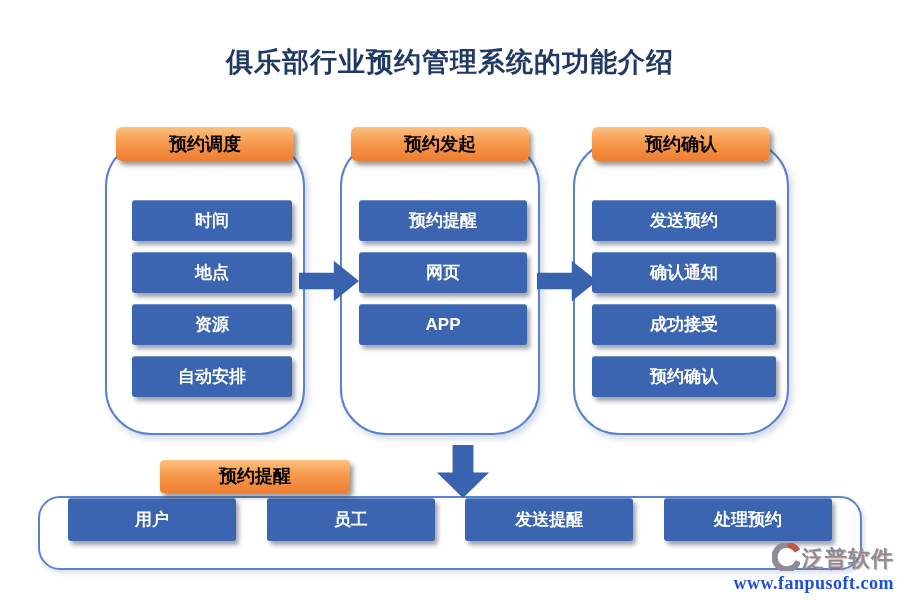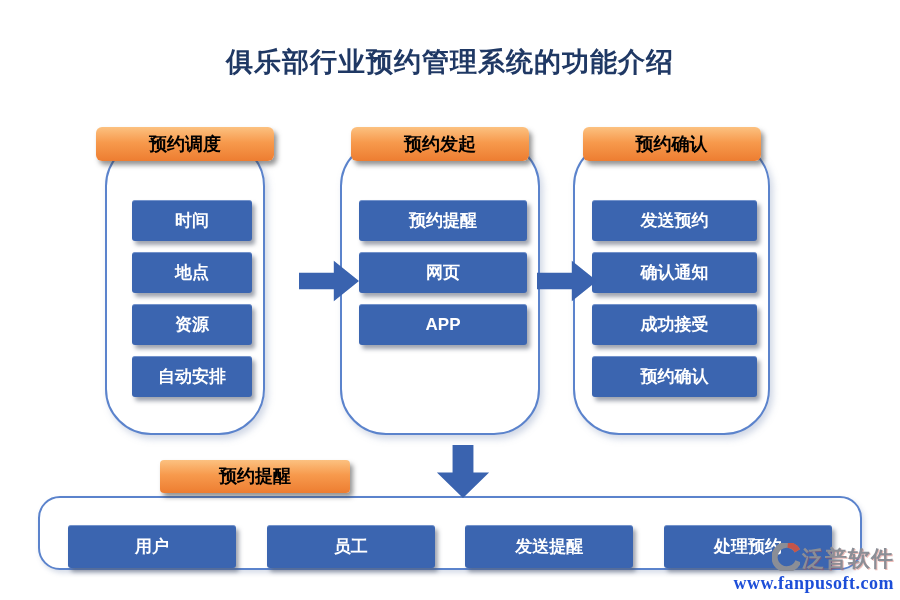--- a/index.html
+++ b/index.html
@@ -14,23 +14,23 @@
     text-align:center; font-size:27px; font-weight:bold; color:#1f3864;
     letter-spacing:1px;
   }
 
   
   .panel {
     position:absolute; top:140px; height:295px; background:#ffffff;
     border:2px solid #5b83cc; border-radius:46px; box-sizing:border-box;
     box-shadow:3px 4px 7px rgba(120,140,180,.35);
   }
-  .panel-1 { left:105px; width:160px;padding-left:8px; }
+  .panel-1 { left:105px; width:200px;padding-left:8px; }
   .panel-2 { left:340px; width:200px; }
-  .panel-3 { left:573px; width:197px; }
+  .panel-3 { left:573px; width:216px; }
 
   
   .tab-header {
     position:absolute; top:-15px; left:50%; transform:translateX(-50%);
     width:178px; height:34px; line-height:34px; text-align:center;
     font-size:18px; font-weight:bold; color:#000000;
     background:linear-gradient(180deg,#fcc180 0%,#f79a4d 45%,#ed7d31 100%);
     border-radius:6px; box-shadow:3px 4px 5px rgba(60,60,60,.55); z-index:3;
   }
 
@@ -64,21 +64,21 @@
     position:absolute; left:160px; top:460px; width:190px; height:33px;
     line-height:33px; text-align:center; font-size:18px; font-weight:bold;
     color:#000000;
     background:linear-gradient(180deg,#fcc180 0%,#f79a4d 45%,#ed7d31 100%);
     border-radius:4px; box-shadow:3px 4px 5px rgba(60,60,60,.55); z-index:3;
   }
   .bottom-box {
     position:absolute; left:38px; top:496px; width:824px; height:74px;
     background:#ffffff; border:2px solid #5b83cc; border-radius:22px;
     box-sizing:border-box; box-shadow:2px 3px 5px rgba(120,140,180,.3);
-    display:flex; align-items:flex-end; justify-content:space-between;
+    display:flex; align-items:flex-start; justify-content:space-between;
     padding:0 28px;
   }
   .bottom-box .node-btn { width:168px; height:42px; line-height:42px; }
 
   
   .watermark { position:absolute; right:6px; bottom:6px; z-index:5; }
   .wm-row { display:flex; align-items:center; justify-content:flex-end; gap:2px; }
   .wm-brand {
     font-size:22px; font-weight:bold; color:#8b8e96;
     text-shadow:1px 1px 0 rgba(205,70,55,.35); letter-spacing:1px;

